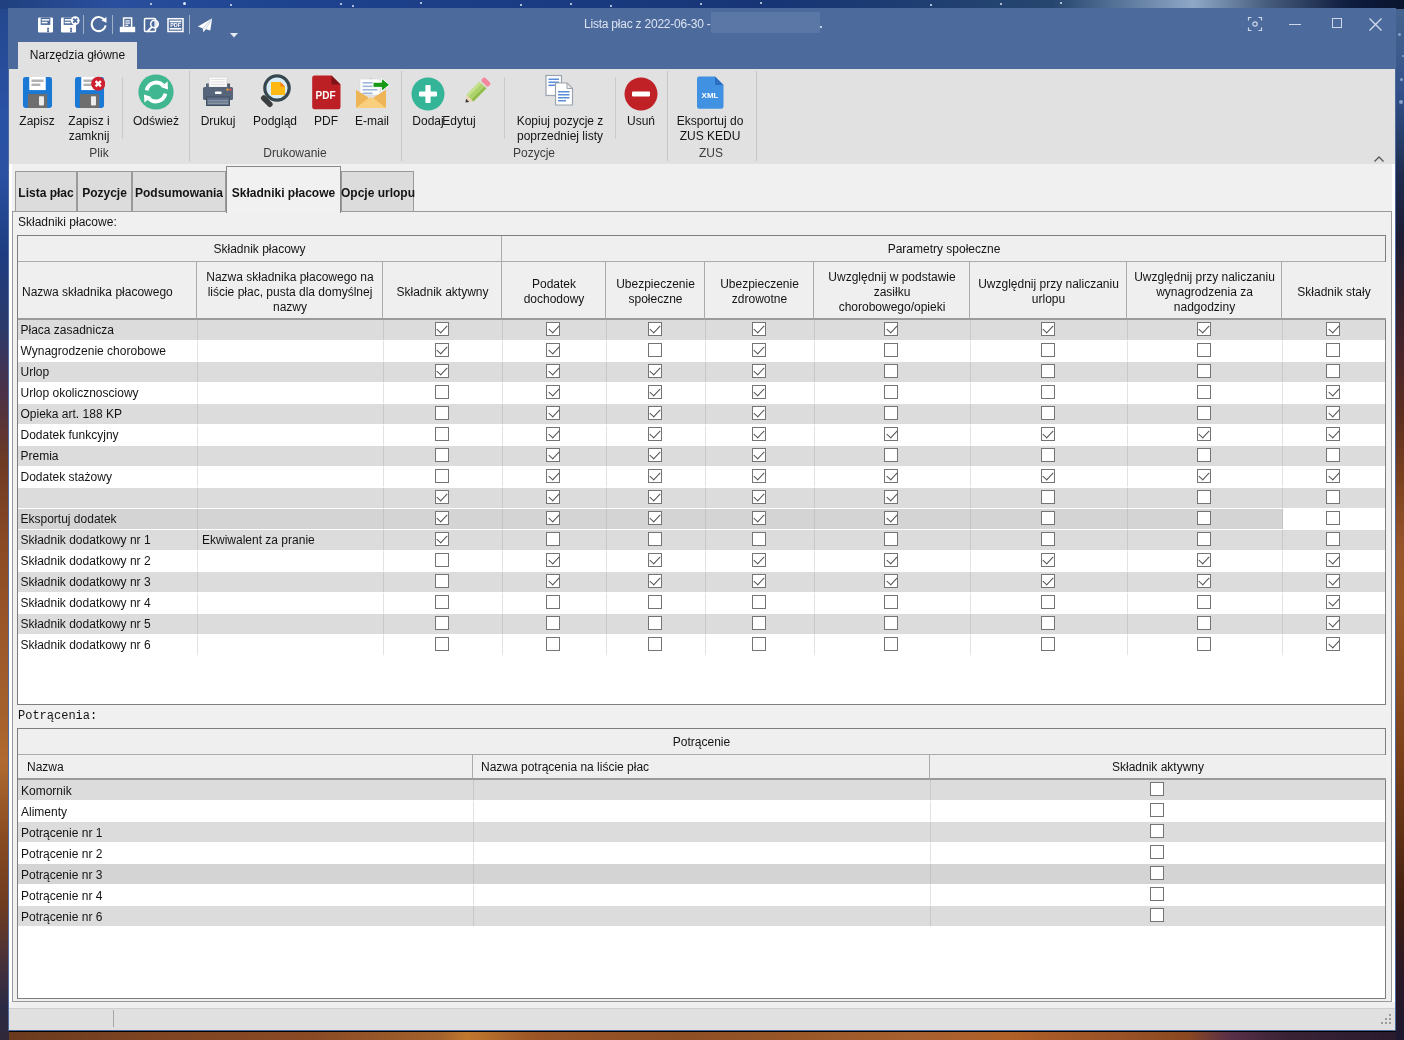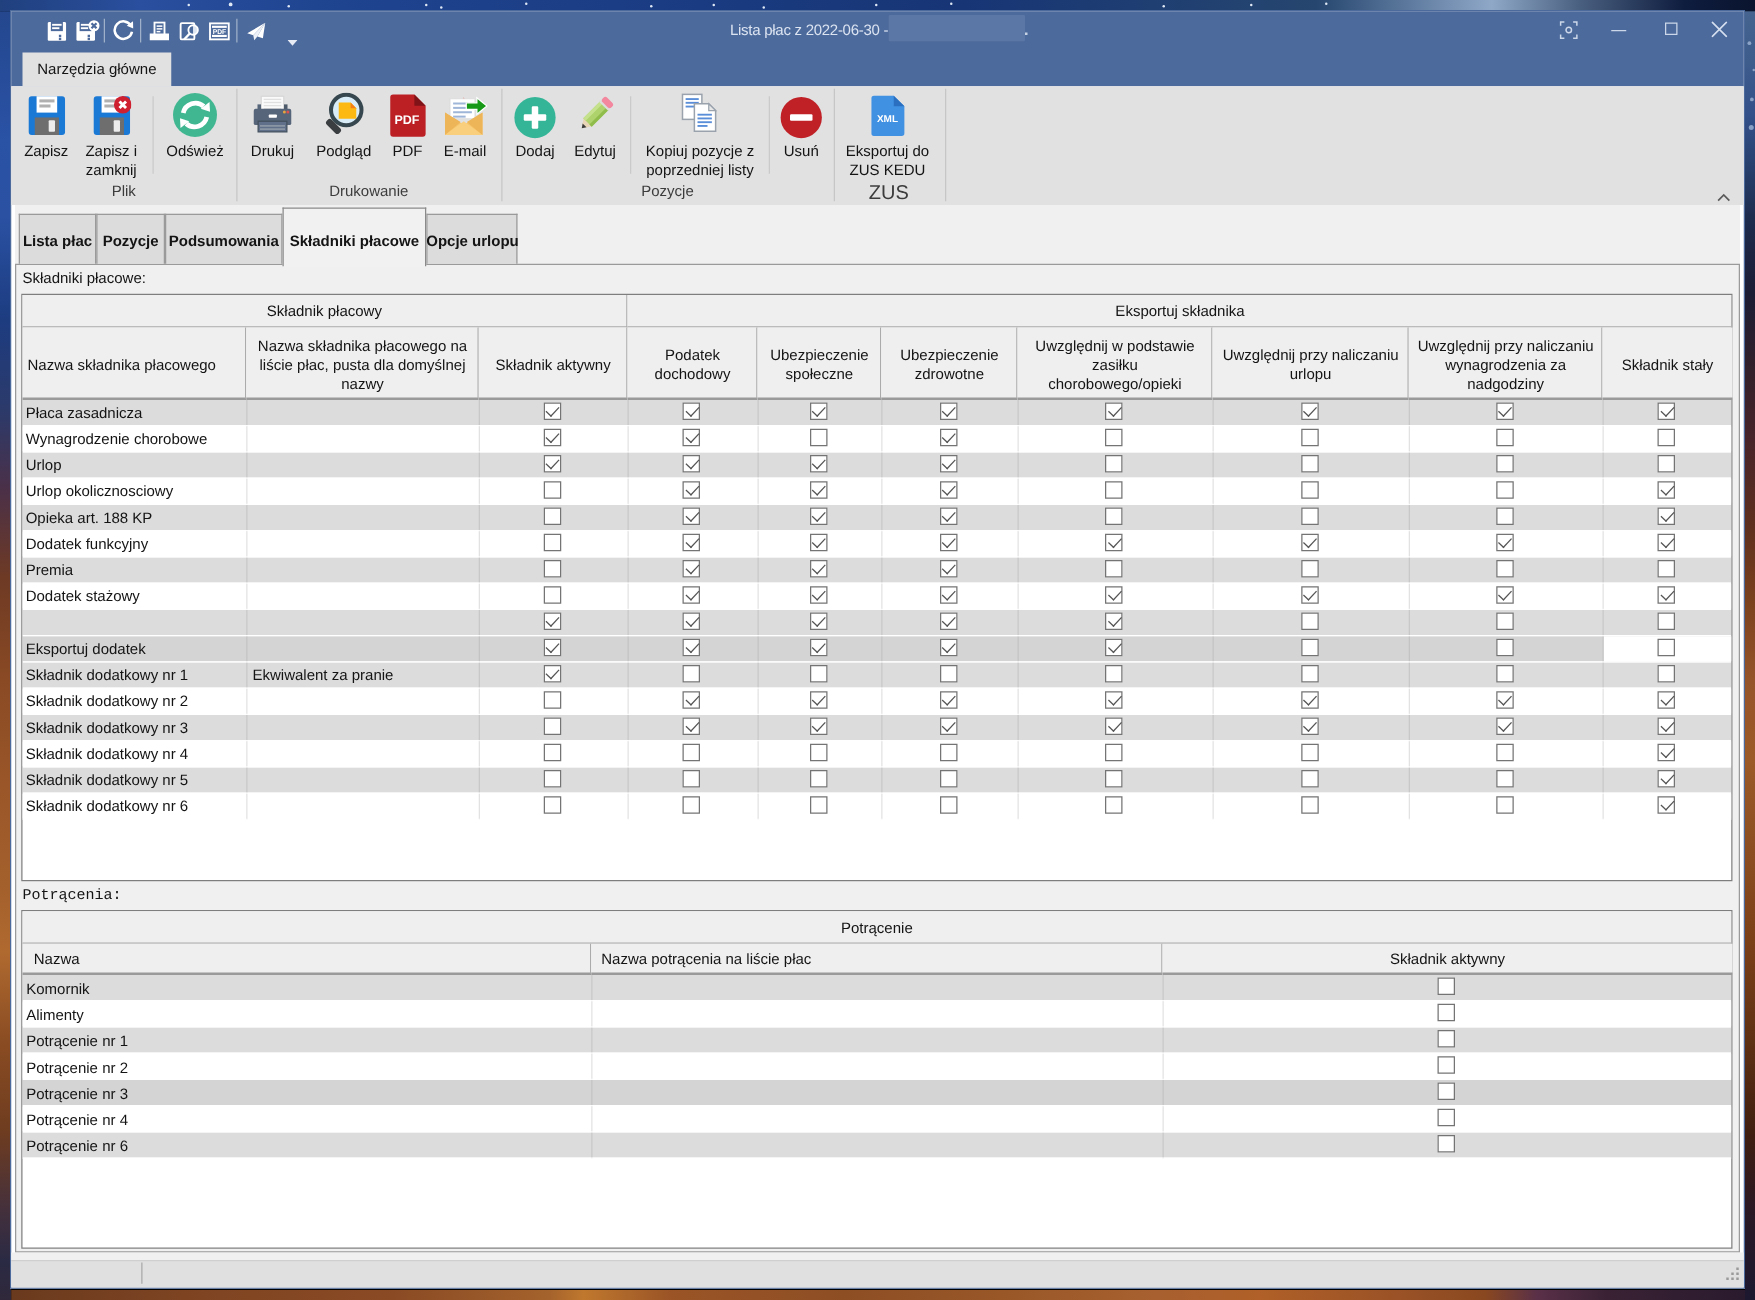--- a/index.html
+++ b/index.html
@@ -205,21 +205,21 @@
 <g transform="rotate(-45 18 18)">
 <path d="M3 18 L10 13.2 V22.8 Z" fill="#e8d5b8"></path>
 <path d="M3 18 L6.2 15.8 V20.2 Z" fill="#3a3a3a"></path>
 <rect x="9.5" y="13.2" width="19.5" height="9.6" fill="#aed36c"></rect>
 <rect x="9.5" y="13.2" width="19.5" height="2.7" fill="#c5e18d"></rect>
 <rect x="9.5" y="20.2" width="19.5" height="2.6" fill="#8fbc4a"></rect>
 <rect x="27.8" y="13" width="1.7" height="10" fill="#dcdcdc"></rect>
 <rect x="29.5" y="13" width="5.2" height="10" rx="2.2" fill="#f2879e"></rect>
 </g>
 </svg></div>
-<div class="ab txt" style="left:386px;top:114px;width:180px;text-align:center;font-size:12px;">Edytuj</div>
+<div class="ab txt" style="left:386px;top:114px;width:146px;text-align:center;font-size:12px;">Edytuj</div>
 <div class="ab" style="left:541.0px;top:74px;width:38px;height:36px;"><svg width="38" height="36" viewBox="0 0 38 36">
 <rect x="5" y="1.5" width="15.5" height="20" fill="#fff" stroke="#9aa3ad" stroke-width="1.2"></rect>
 <g fill="#5b8ed8">
         <rect x="7.5" y="4.5" width="10.5" height="1.5"></rect>
         <rect x="7.5" y="7.5" width="10.5" height="1.5"></rect>
         <rect x="7.5" y="10.5" width="7" height="1.5"></rect>
       </g>
 <path d="M14.5 9 H26 l5.5 5.5 V31 H14.5 z" fill="#fff" stroke="#9aa3ad" stroke-width="1.2"></path>
 <path d="M26 9 l5.5 5.5 H26 z" fill="#e8e8e8" stroke="#9aa3ad" stroke-width="1"></path>
 <g fill="#5b8ed8">
@@ -239,42 +239,42 @@
 <div class="ab" style="left:696.5px;top:76px;width:27px;height:33px;"><svg width="27" height="33" viewBox="0 0 27 33">
 <path d="M2.2 0.5 H18 L26.5 9 V30.5 a2.2 2.2 0 0 1 -2.2 2.2 H2.2 A2.2 2.2 0 0 1 0 30.5 V2.7 A2.2 2.2 0 0 1 2.2 0.5 z" fill="#4191e2"></path>
 <path d="M18 0.5 L26.5 9 H18 z" fill="#2a6fc0"></path>
 <text x="13" y="21.5" font-family="Liberation Sans" font-size="8" font-weight="bold" fill="#fff" text-anchor="middle">XML</text>
 </svg></div>
 <div class="ab txt" style="left:620px;top:114px;width:180px;text-align:center;font-size:12px;">Eksportuj do</div>
 <div class="ab txt" style="left:620px;top:129px;width:180px;text-align:center;font-size:12px;">ZUS KEDU</div>
 <div class="ab txt" style="left:19px;top:146px;width:160px;text-align:center;font-size:12px;color:#3c3c3c;">Plik</div>
 <div class="ab txt" style="left:215px;top:146px;width:160px;text-align:center;font-size:12px;color:#3c3c3c;">Drukowanie</div>
 <div class="ab txt" style="left:454px;top:146px;width:160px;text-align:center;font-size:12px;color:#3c3c3c;">Pozycje</div>
-<div class="ab txt" style="left:631px;top:146px;width:160px;text-align:center;font-size:16px;color:#3c3c3c;">ZUS</div>
+<div class="ab txt" style="left:631px;top:146px;width:160px;text-align:center;font-size:12px;color:#3c3c3c;">ZUS</div>
 <div class="ab" style="left:1373px;top:149px;width:12px;height:8px;"><svg width="12" height="8" viewBox="0 0 12 8">
       <path d="M1.5 6.5 L6 2 L10.5 6.5" fill="none" stroke="#5a5a5a" stroke-width="1.4"></path>
     </svg></div>
 <div class="ab" style="left:12px;top:164px;width:1380px;height:838px;background:#f0f0f0;"></div>
 <div class="ab" style="left:12px;top:211px;width:1380px;height:791px;border:1px solid #9a9a9a;background:#f0f0f0;"></div>
 <div class="ab" style="left:15px;top:171px;width:62px;height:40px;background:#dcdcdc;border:1px solid #9a9a9a;border-bottom:none;"></div>
 <div class="ab txt" style="left:15px;top:186px;width:62px;text-align:center;font-weight:bold;font-size:12px;">Lista płac</div>
 <div class="ab" style="left:77px;top:171px;width:55px;height:40px;background:#dcdcdc;border:1px solid #9a9a9a;border-bottom:none;"></div>
 <div class="ab txt" style="left:77px;top:186px;width:55px;text-align:center;font-weight:bold;font-size:12px;">Pozycje</div>
 <div class="ab" style="left:132px;top:171px;width:94px;height:40px;background:#dcdcdc;border:1px solid #9a9a9a;border-bottom:none;"></div>
 <div class="ab txt" style="left:132px;top:186px;width:94px;text-align:center;font-weight:bold;font-size:12px;">Podsumowania</div>
 <div class="ab" style="left:226px;top:166px;width:115px;height:47px;background:#f1f1f1;border:1px solid #8a8a8a;border-bottom:none;z-index:5;"></div>
 <div class="ab txt" style="left:226px;top:186px;width:115px;text-align:center;font-weight:bold;font-size:12px;z-index:6;">Składniki płacowe</div>
 <div class="ab" style="left:341px;top:171px;width:73px;height:40px;background:#dcdcdc;border:1px solid #9a9a9a;border-bottom:none;"></div>
 <div class="ab txt" style="left:341px;top:186px;width:73px;text-align:center;font-weight:bold;font-size:12px;">Opcje urlopu</div>
 <div class="ab txt" style="left:18px;top:215px;">Składniki płacowe:</div>
 <div class="ab" style="left:17px;top:235px;width:1369px;height:470px;background:#fff;border:1px solid #7e7e7e;"></div>
 <div class="ab" style="left:18px;top:236px;width:484px;height:26px;background:#efefef;border-right:1px solid #ababab;border-bottom:1px solid #ababab;"></div>
 <div class="ab" style="left:502px;top:236px;width:883px;height:26px;background:#efefef;border-bottom:1px solid #ababab;"></div>
 <div class="ab txt" style="left:17px;top:242px;width:485px;text-align:center;">Składnik płacowy</div>
-<div class="ab txt" style="left:502px;top:242px;width:884px;text-align:center;">Eksportuj składnika</div>
+<div class="ab txt" style="left:502px;top:242px;width:884px;text-align:center;">Parametry społeczne</div>
 <div class="ab" style="left:18px;top:262px;width:179px;height:58px;background:#efefef;border-right:1px solid #ababab;border-bottom:2px solid #9a9a9a;"></div>
 <div class="ab" style="left:197px;top:262px;width:186px;height:58px;background:#efefef;border-right:1px solid #ababab;border-bottom:2px solid #9a9a9a;"></div>
 <div class="ab" style="left:383px;top:262px;width:119px;height:58px;background:#efefef;border-right:1px solid #ababab;border-bottom:2px solid #9a9a9a;"></div>
 <div class="ab" style="left:502px;top:262px;width:104px;height:58px;background:#efefef;border-right:1px solid #ababab;border-bottom:2px solid #9a9a9a;"></div>
 <div class="ab" style="left:606px;top:262px;width:99px;height:58px;background:#efefef;border-right:1px solid #ababab;border-bottom:2px solid #9a9a9a;"></div>
 <div class="ab" style="left:705px;top:262px;width:109px;height:58px;background:#efefef;border-right:1px solid #ababab;border-bottom:2px solid #9a9a9a;"></div>
 <div class="ab" style="left:814px;top:262px;width:156px;height:58px;background:#efefef;border-right:1px solid #ababab;border-bottom:2px solid #9a9a9a;"></div>
 <div class="ab" style="left:970px;top:262px;width:157px;height:58px;background:#efefef;border-right:1px solid #ababab;border-bottom:2px solid #9a9a9a;"></div>
 <div class="ab" style="left:1127px;top:262px;width:155px;height:58px;background:#efefef;border-right:1px solid #ababab;border-bottom:2px solid #9a9a9a;"></div>
 <div class="ab" style="left:1282px;top:262px;width:104px;height:58px;background:#efefef;border-bottom:2px solid #9a9a9a;"></div>

